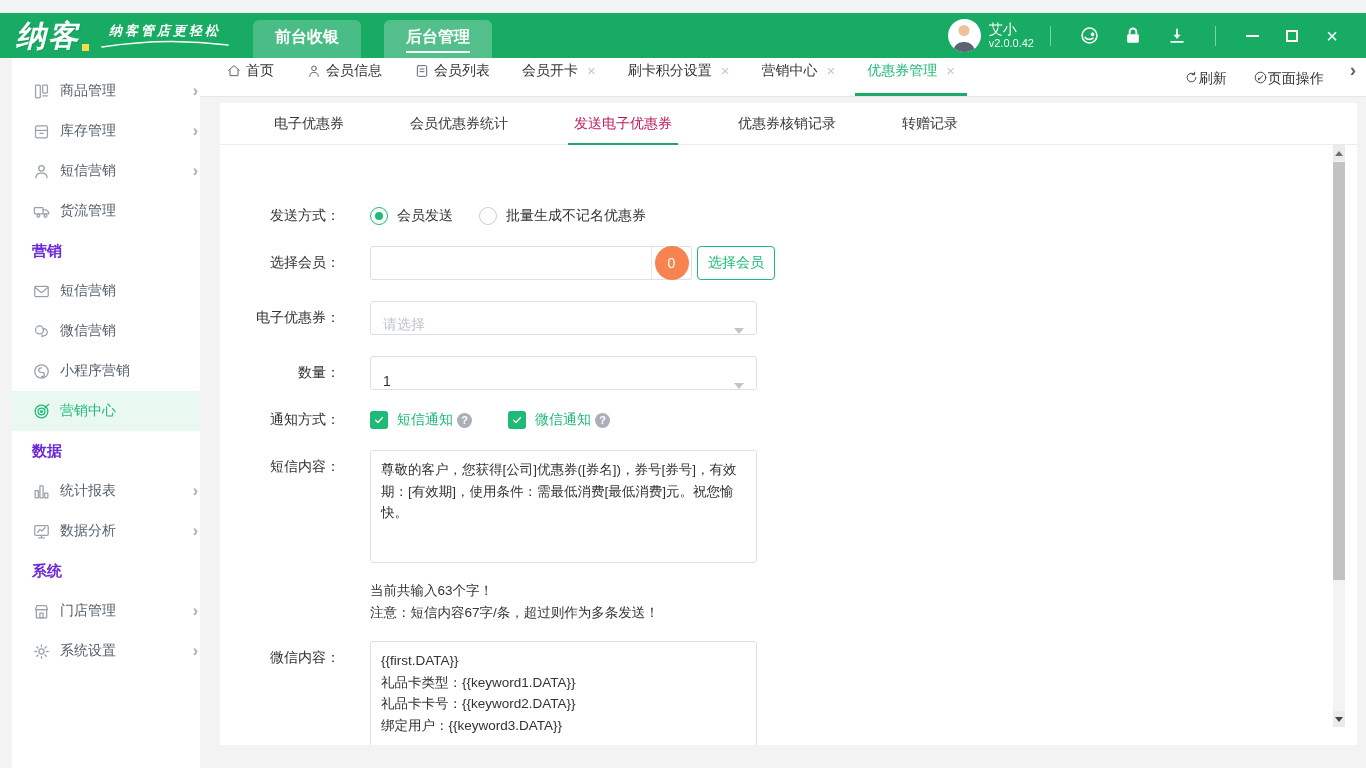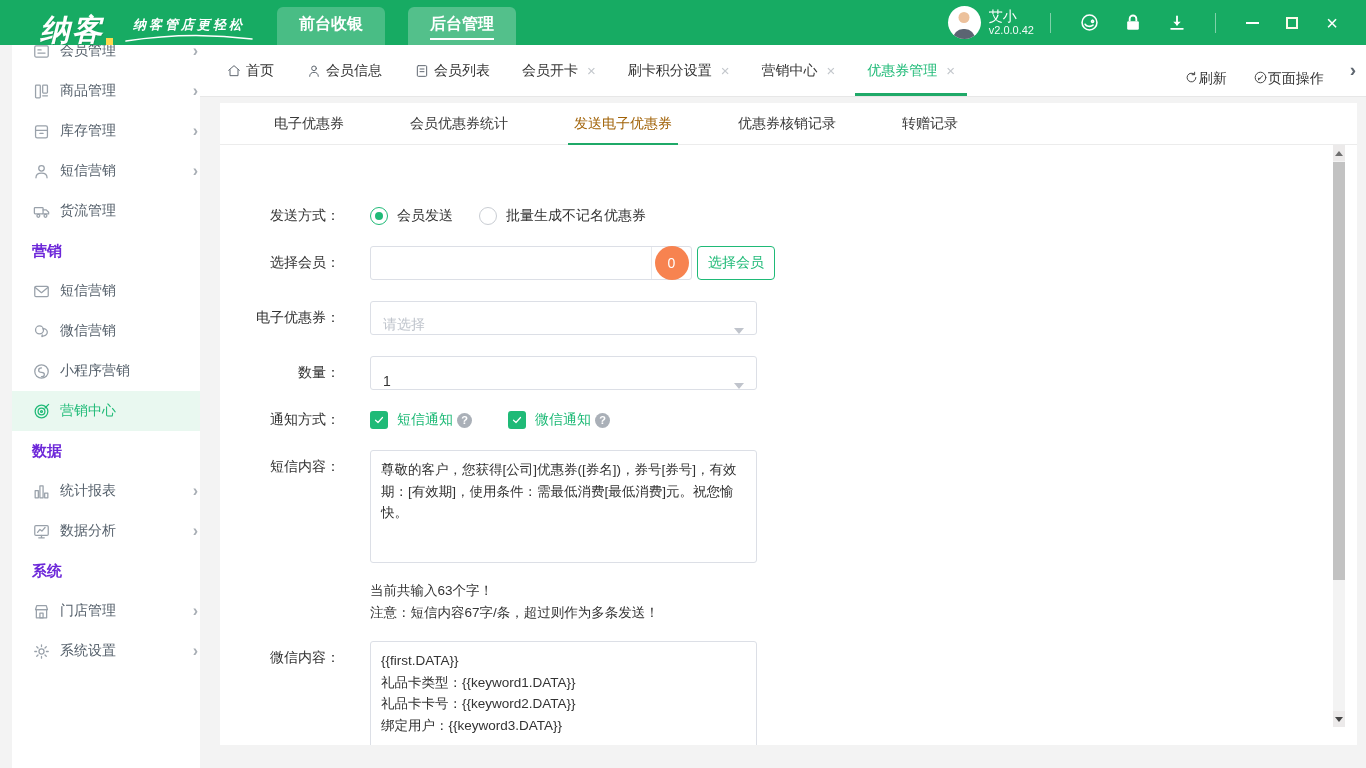--- a/index.html
+++ b/index.html
@@ -1,19 +1,19 @@
 <!DOCTYPE html>
 <html><head>
 <meta charset="utf-8">
 <style>
   * { margin:0; padding:0; box-sizing:border-box; }
   html,body { width:1366px; height:768px; overflow:hidden; font-family:"Liberation Sans","DejaVu Sans",sans-serif; background:#f3f3f3; }
 
   
-  .topbar { position:absolute; left:0; top:0; width:1366px; height:45px; background:#17ab63; display:flex; color:#fff; z-index:10;padding-left:24px; }
+  .topbar { position:absolute; left:0; top:13px; width:1366px; height:45px; background:#17ab63; display:flex; align-items:center; color:#fff; z-index:10; }
   .logo-wrap { display:flex; align-items:flex-end; margin-left:16px; }
   .logo { font-size:30px; font-weight:bold; font-style:italic; letter-spacing:2px; line-height:1; position:relative; text-shadow:1px 1px 0 rgba(0,0,0,.08); }
   .logo-dot { width:7px; height:7px; background:#ffd94d; display:inline-block; margin-left:2px; }
   .tagline-wrap { margin-left:10px; margin-bottom:2px; display:flex; flex-direction:column; align-items:center; }
   .tagline { font-size:13px; font-style:italic; letter-spacing:3px; font-weight:bold; }
   .nav-tabs { display:flex; gap:23px; margin-left:22px; height:45px; align-items:flex-end; }
   .nav-tab { background:rgba(255,255,255,.22); border-radius:6px 6px 0 0; height:38px; padding:0 22px; display:flex; align-items:center; font-size:16px; font-weight:bold; cursor:pointer; }
   .nav-tab .lbl { padding:2px 0 3px; border-bottom:2px solid transparent; }
   .nav-tab.active { background:rgba(255,255,255,.26); }
   .nav-tab.active .lbl { border-bottom-color:#fff; }
@@ -58,21 +58,21 @@
   .ts-tab.active::after { content:""; position:absolute; left:0; right:0; bottom:0; height:3px; background:#1fa968; }
   .ts-actions { margin-left:auto; display:flex; align-items:center; gap:26px; font-size:14px; color:#333; }
   .ts-action { display:flex; align-items:flex-start; gap:0; cursor:pointer;margin-top:16px; }
   .ts-action svg { stroke:#444; fill:none; stroke-width:1.6; stroke-linecap:round; stroke-linejoin:round; width:15px; height:15px; }
   .ts-chevron { color:#5f6770; font-size:19px; font-weight:bold; cursor:pointer; padding-bottom:2px; }
 
   
   .panel { position:absolute; left:20px; right:9px; top:58px; bottom:23px; background:#fff; overflow:hidden; }
   .ctabs { height:42px; display:flex; align-items:center; gap:34px; padding:0 22px; border-bottom:1px solid #ececec; font-size:14px; color:#3a3a3a; }
   .ctab { cursor:pointer; position:relative; height:100%; display:flex; align-items:center;margin-left:32px; }
-  .ctab.active { color:#a16207; }
+  .ctab.active { color:#be185d; }
   .ctab.active::after { content:""; position:absolute; left:-6px; right:-6px; bottom:-1px; height:2px; background:#1fa968; }
 
   
   .v-scroll { position:absolute; right:12px; top:42px; width:12px; height:582px; background:#f3f3f3; }
   .v-scroll .btn { position:absolute; left:0; width:12px; height:16px; background:#eceaea; display:flex; align-items:center; justify-content:center; cursor:pointer; }
   .v-scroll .btn.up { top:0; }
   .v-scroll .btn.down { bottom:0; }
   .tri-up { width:0; height:0; border-left:4px solid transparent; border-right:4px solid transparent; border-bottom:5px solid #6f6f6f; }
   .tri-down { width:0; height:0; border-left:4px solid transparent; border-right:4px solid transparent; border-top:5px solid #444; }
   .v-thumb { position:absolute; left:0; top:17px; width:12px; height:418px; background:#c2c2c2; cursor:pointer; }

